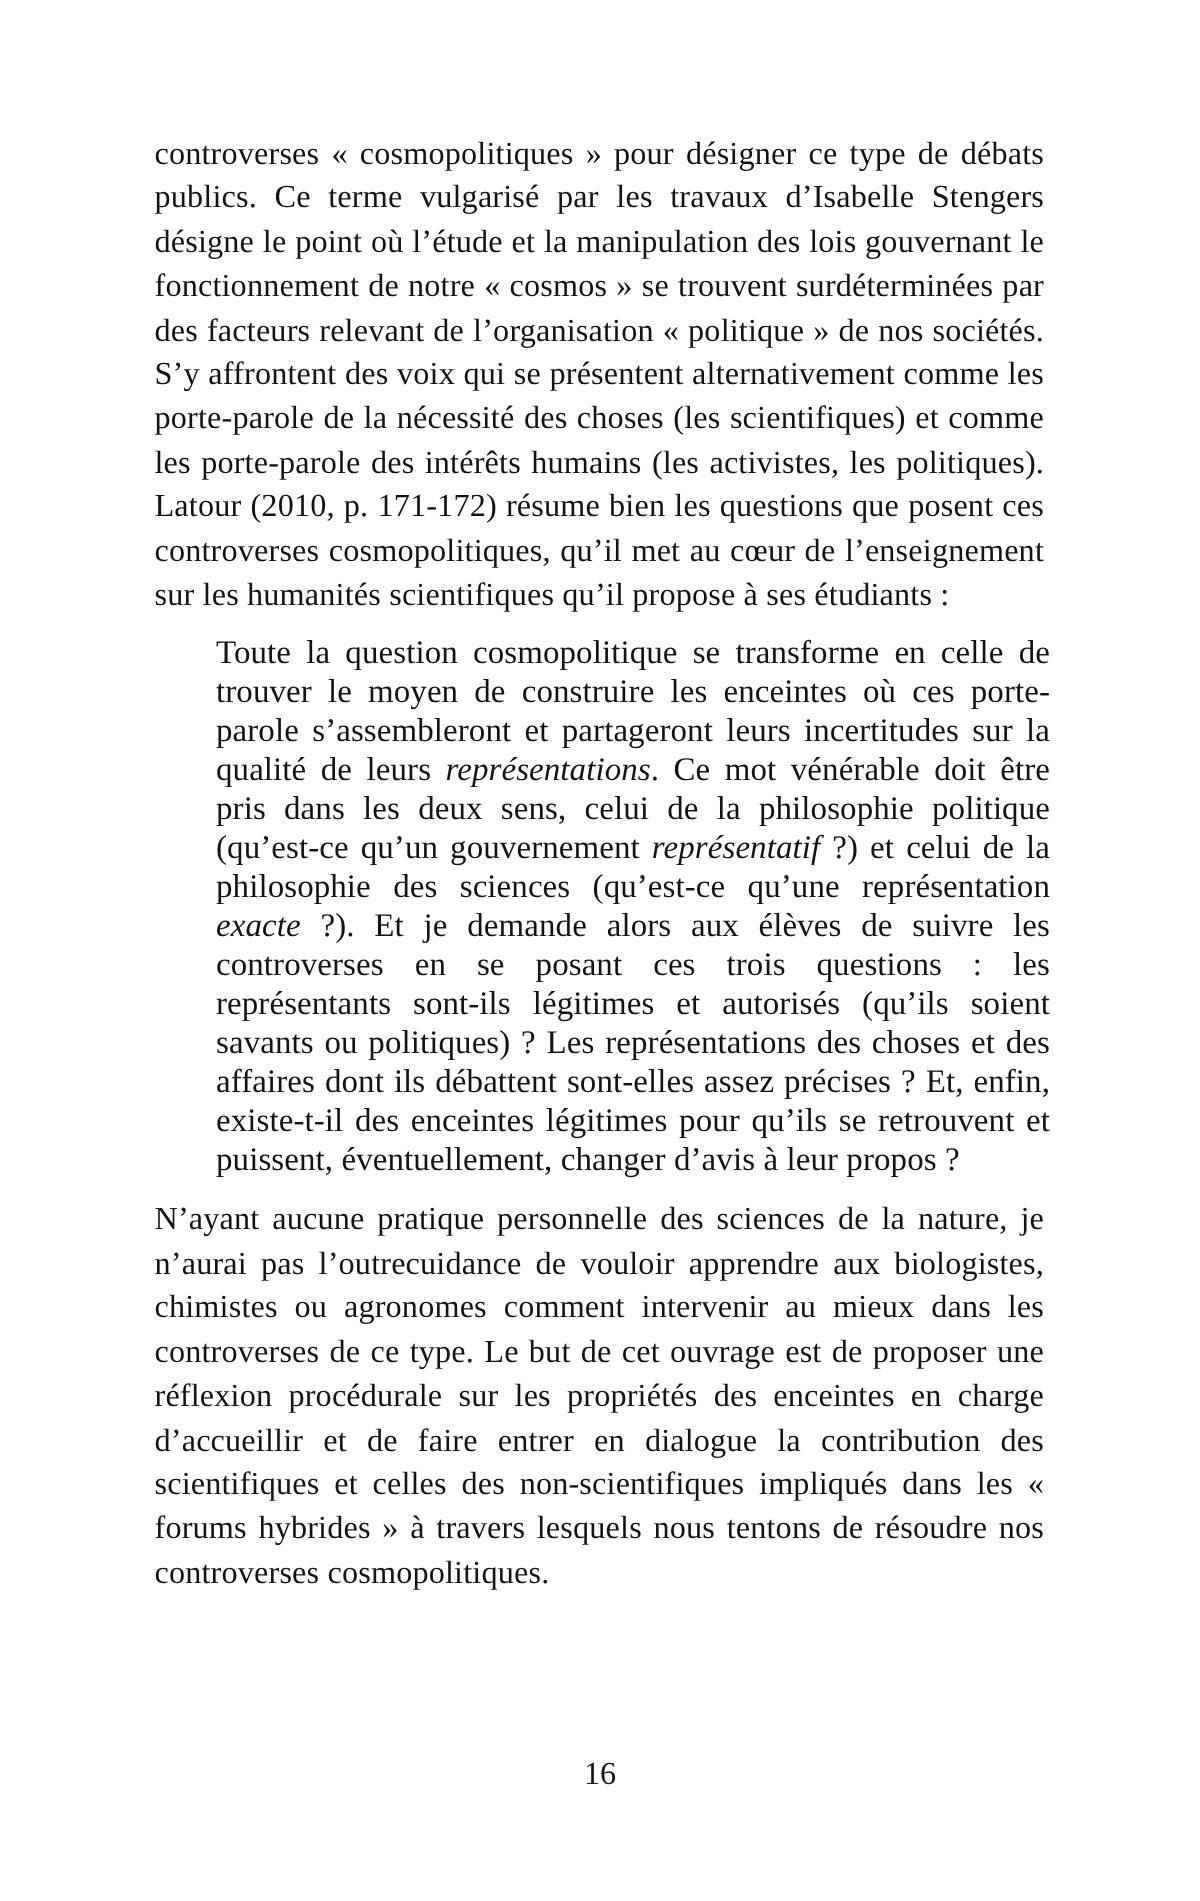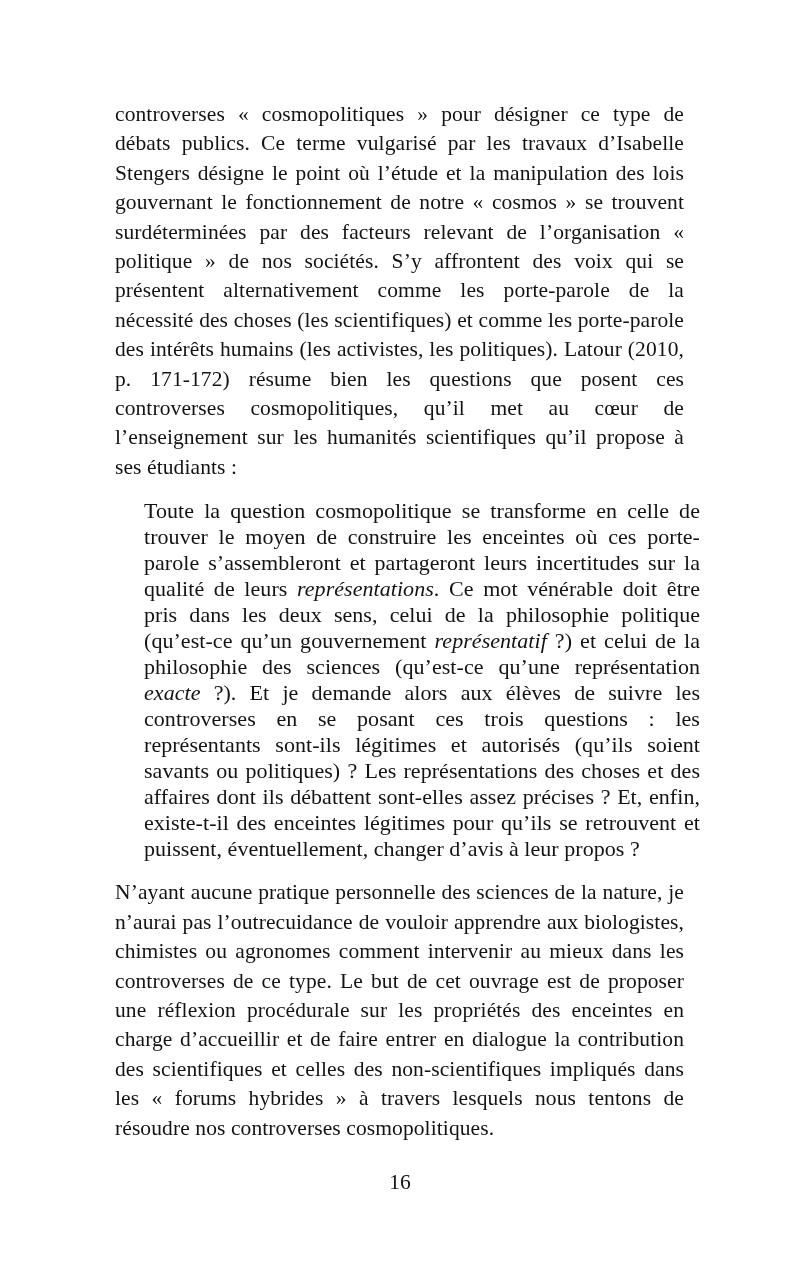--- a/index.html
+++ b/index.html
@@ -16,21 +16,21 @@
   }
   .page {
     position: relative;
     box-sizing: border-box;
     width: 800px;
     height: 1267px;
     background: #ffffff;
     padding: 84px 100px 0 99px;
   }
   .body-para {
-    margin: 16px;
+    margin: 4px;
     font-size: 21.5px;
     line-height: 29.4px;
     text-align: justify;
     letter-spacing: 0.1px;
   }
   .quote {
     margin: 11px 0 12px 45px;
     font-size: 22px;
     line-height: 26px;
     text-align: justify;

